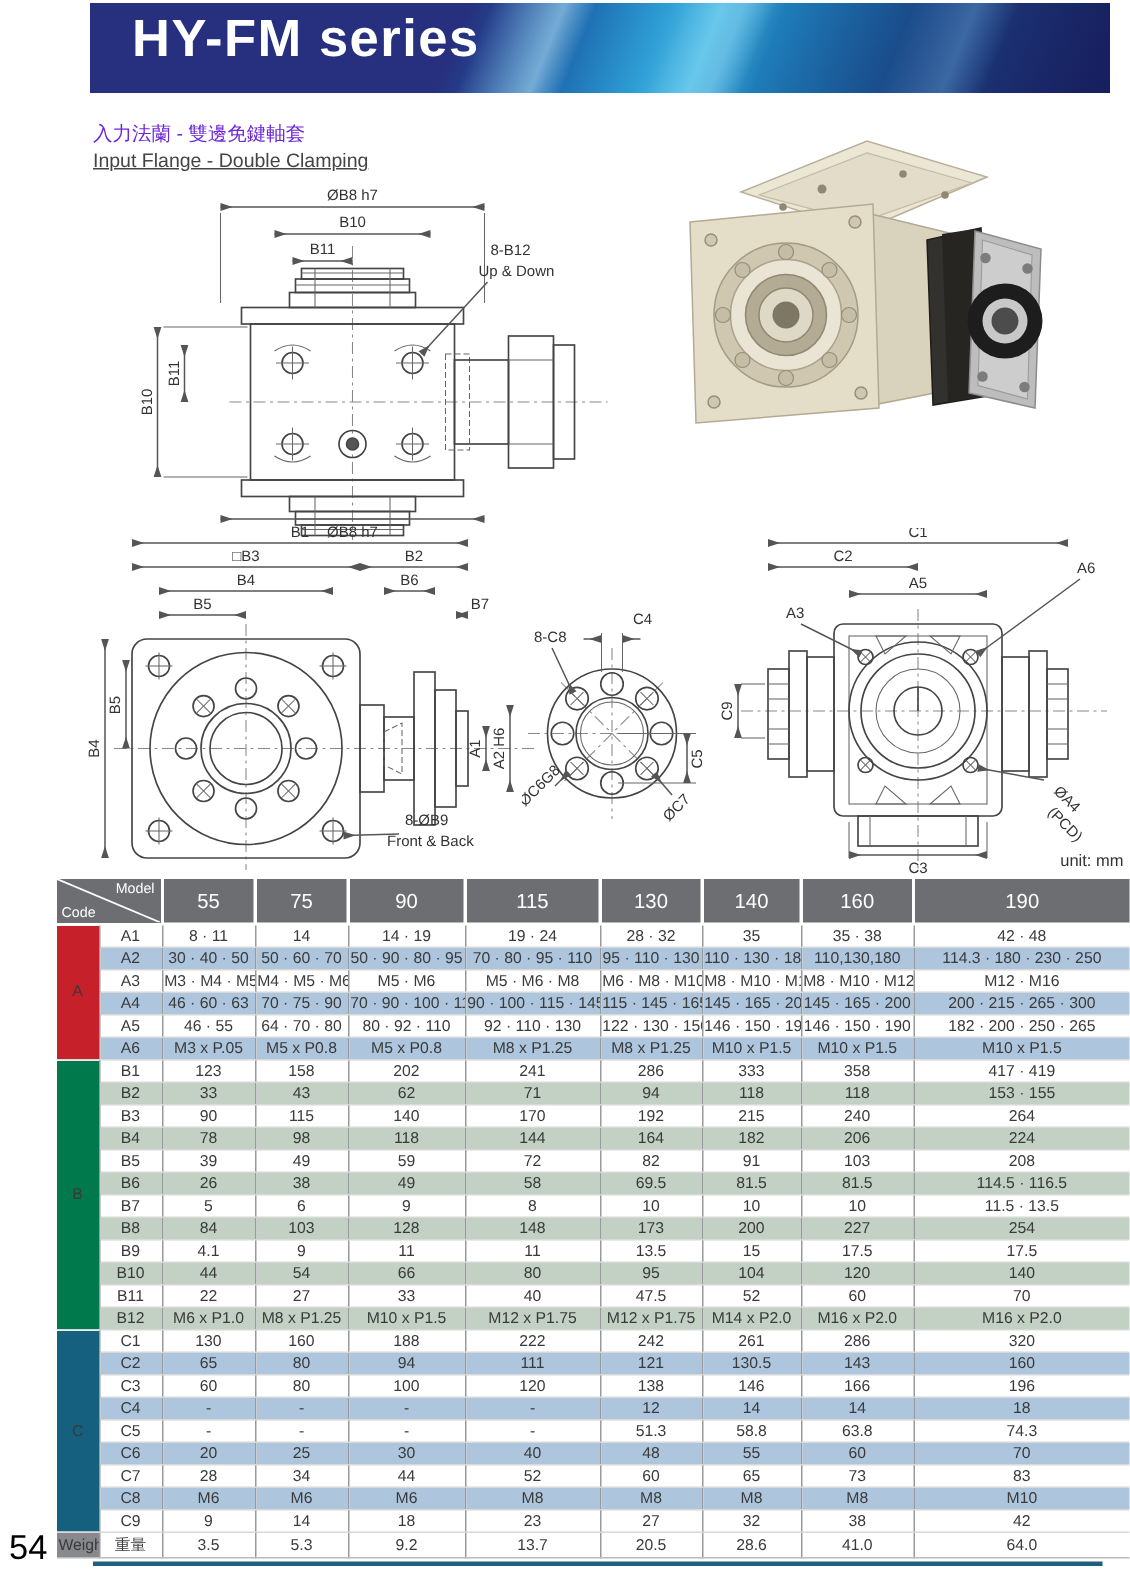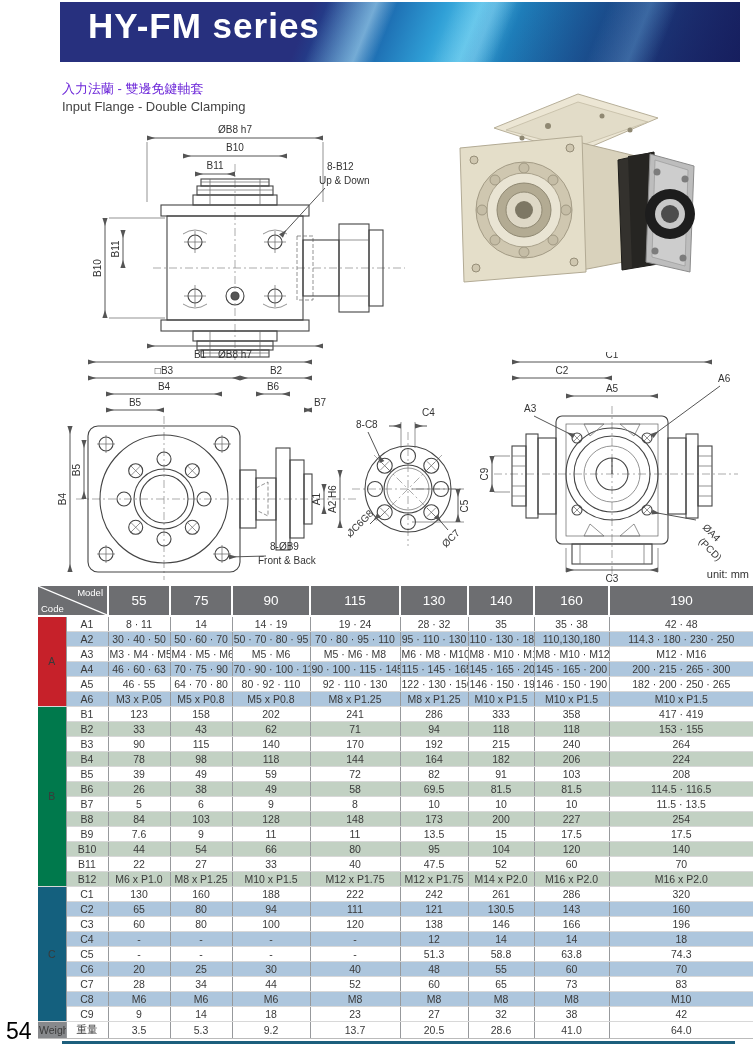--- a/index.html
+++ b/index.html
@@ -11,21 +11,21 @@
     background:
       linear-gradient(112deg, rgba(30,40,110,0) 60%, rgba(24,32,96,.55) 82%, rgba(18,26,86,.8) 100%),
       linear-gradient(112deg, #27307e 0%, #27307e 36%, #1a64ab 46%, #2f9fd6 55%, #58c2e8 60%, #1f8ec9 66%, #1c6fae 79%, #25488f 91%, #27307e 100%);
     overflow:hidden; }
   .banner::after { content:""; position:absolute; inset:0;
     background: linear-gradient(112deg, transparent 38%, rgba(190,235,252,.55) 45%, transparent 48%, transparent 56%, rgba(150,215,245,.4) 62%, transparent 65%, transparent 78%, rgba(120,190,235,.35) 84%, transparent 88%); }
   .banner-title { position:absolute; left:28px; top:4px; font-size:35px; font-weight:bold; color:#fff; letter-spacing:1px; z-index:2; }
   .banner-sub { position:absolute; left:30px; top:45px; font-size:15px; color:#fff; z-index:2; }
 
   .intro-zh { position:absolute; left:62px; top:80px; font-size:13px; color:#6d28d9; }
-  .intro-en { position:absolute; left:62px; top:99px; font-size:13px; color:#444; }
+  .intro-en { position:absolute; left:62px; top:99px; font-size:13px; color:#444;text-decoration:underline; }
 
   .unit-label { position:absolute; right:4px; top:568px; font-size:11px; color:#333; }
   .page-num { position:absolute; left:6px; top:1018px; font-size:23px; color:#000; }
   .footer-rule { position:absolute; left:62px; top:1041px; width:673px; height:3px; background:#1d5f7d; }
 
   .drawing { position:absolute; }
   .drawing text { font-family:"Liberation Sans", sans-serif; font-size:10px; fill:#333; }
   .drawing .dim { stroke:#555; stroke-width:1; fill:none; }
   .drawing .geo { stroke:#444; stroke-width:1.1; fill:none; }
   .drawing .geothin { stroke:#666; stroke-width:.7; fill:none; }
@@ -465,21 +465,21 @@
         <td>19 · 24</td>
         <td>28 · 32</td>
         <td>35</td>
         <td>35 · 38</td>
         <td>42 · 48</td>
       </tr>
       <tr>
         <td class="code-cell band-A">A2</td>
         <td class="band-A">30 · 40 · 50</td>
         <td class="band-A">50 · 60 · 70</td>
-        <td class="band-A">50 · 70 · 80 · 95</td>
+        <td class="band-A">50 · 90 · 80 · 95</td>
         <td class="band-A">70 · 80 · 95 · 110</td>
         <td class="band-A">95 · 110 · 130</td>
         <td class="band-A">110 · 130 · 180</td>
         <td class="band-A">110,130,180</td>
         <td class="band-A">114.3 · 180 · 230 · 250</td>
       </tr>
       <tr>
         <td class="code-cell">A3</td>
         <td>M3 · M4 · M5</td>
         <td>M4 · M5 · M6</td>
@@ -607,21 +607,21 @@
         <td class="band-B">103</td>
         <td class="band-B">128</td>
         <td class="band-B">148</td>
         <td class="band-B">173</td>
         <td class="band-B">200</td>
         <td class="band-B">227</td>
         <td class="band-B">254</td>
       </tr>
       <tr>
         <td class="code-cell">B9</td>
-        <td>7.6</td>
+        <td>4.1</td>
         <td>9</td>
         <td>11</td>
         <td>11</td>
         <td>13.5</td>
         <td>15</td>
         <td>17.5</td>
         <td>17.5</td>
       </tr>
       <tr>
         <td class="code-cell band-B">B10</td>

